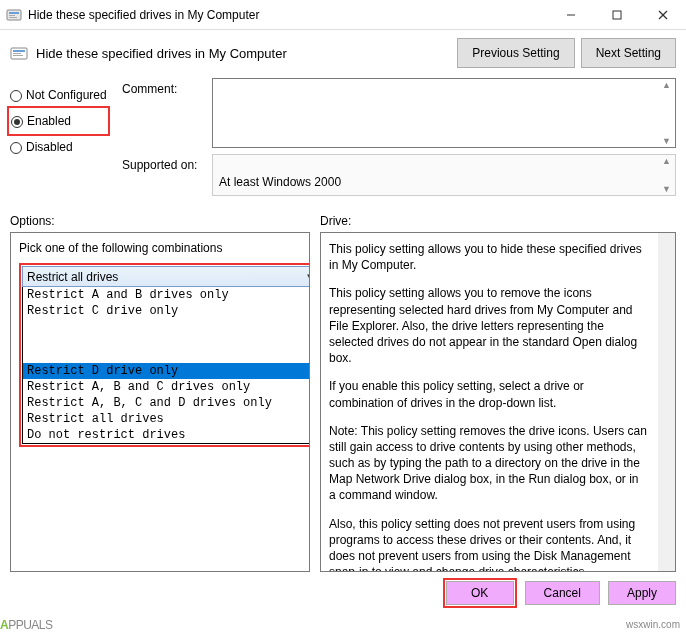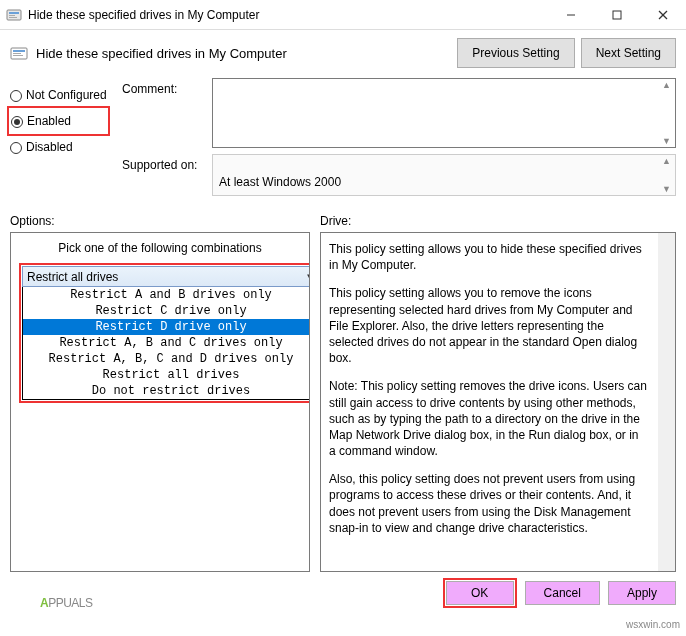--- a/index.html
+++ b/index.html
@@ -35,41 +35,41 @@
 .scroll-arrows span { font-size: 9px; color: #888; text-align: center; line-height: 12px; }
 
 
 .section-labels { display: flex; padding: 8px 10px 4px 10px; }
 .section-labels .left { width: 310px; }
 .section-labels .right { flex: 1; }
 
 
 .panels { display: flex; padding: 0 10px; gap: 10px; height: 340px; }
 .panel { border: 1px solid #7a7a7a; background: #fff; flex: 1; padding: 8px 8px; overflow: hidden; position: relative; }
-.panel.options { flex: 0 0 300px; text-align: center; }
+.panel.options { flex: 0 0 300px; }
 
 .options-label { margin-bottom: 8px; }
 .combo-wrap { border: 2px solid #e33; padding: 1px; width: 304px; }
 .combo { border: 1px solid #7a9ac9; background: linear-gradient(#eaf3fb,#dce9f7); height: 21px; display: flex; align-items: center; padding: 0 4px; position: relative; }
 .combo-arrow { position: absolute; right: 2px; top: 2px; bottom: 2px; width: 15px; display: flex; align-items: center; justify-content: center; font-size: 8px; color: #333; }
 .dropdown { border: 1px solid #000; background: #fff; margin-top: -1px; }
 .dropdown .item { padding: 1px 4px; white-space: nowrap; font-family: Liberation Mono, monospace; }
-.dropdown .item.selected { background: #0078d7; color: #ffffff; }
+.dropdown .item.selected { background: #0078d7; color: #000000; margin-top: 44px; }
 
 .help-text p { margin: 0 0 12px 0; line-height: 1.35; }
 .help-scroll { position: absolute; right: 0; top: 0; bottom: 0; width: 17px; background: #f0f0f0; }
 .help-content { padding-right: 20px; }
 
 
 .bottom-bar { position: absolute; right: 10px; bottom: 28px; display: flex; gap: 8px; align-items: center; }
 .ok-wrap { border: 2px solid #e33; padding: 1px; }
 .btn-bottom { border: 1px solid #adadad; background: #f0abfc; padding: 4px 18px; cursor: default; min-width: 68px; text-align: center; }
 
 
-.watermark-left { position: absolute; left: 0; bottom: 24px; font-size: 18px; color: #888; font-weight: 300; letter-spacing: -0.5px; margin-left: 40px; }
+.watermark-left { position: absolute; left: 0; bottom: 2px; font-size: 18px; color: #888; font-weight: 300; letter-spacing: -0.5px; }
 .watermark-left .green { color: #7fbf3f; font-weight: 700; }
 .watermark-right { position: absolute; right: 6px; bottom: 6px; font-size: 10px; color: #888; }
 
 .app-icon svg, .icon-box svg { width: 100%; height: 100%; }
 </style>
 </head>
 <body>
 
 <div class="titlebar">
   <span class="app-icon">
@@ -180,20 +180,21 @@
         <div class="item">Restrict all drives</div>
         <div class="item">Do not restrict drives</div>
       </div>
     </div>
   </div>
 
   <div class="panel">
     <div class="help-content help-text">
       <p>This policy setting allows you to hide these specified drives in My Computer.</p>
       <p>This policy setting allows you to remove the icons representing selected hard drives from My Computer and File Explorer. Also, the drive letters representing the selected drives do not appear in the standard Open dialog box.</p>
+      <p>If you enable this policy setting, select a drive or combination of drives in the drop-down list.</p>
       <p>Note: This policy setting removes the drive icons. Users can still gain access to drive contents by using other methods, such as by typing the path to a directory on the drive in the Map Network Drive dialog box, in the Run dialog box, or in a command window.</p>
       <p>Also, this policy setting does not prevent users from using programs to access these drives or their contents. And, it does not prevent users from using the Disk Management snap-in to view and change drive characteristics.</p>
     </div>
     <div class="help-scroll"></div>
   </div>
 </div>
 
 <div class="bottom-bar">
   <span class="ok-wrap">
       <div class="btn-bottom">OK</div>

